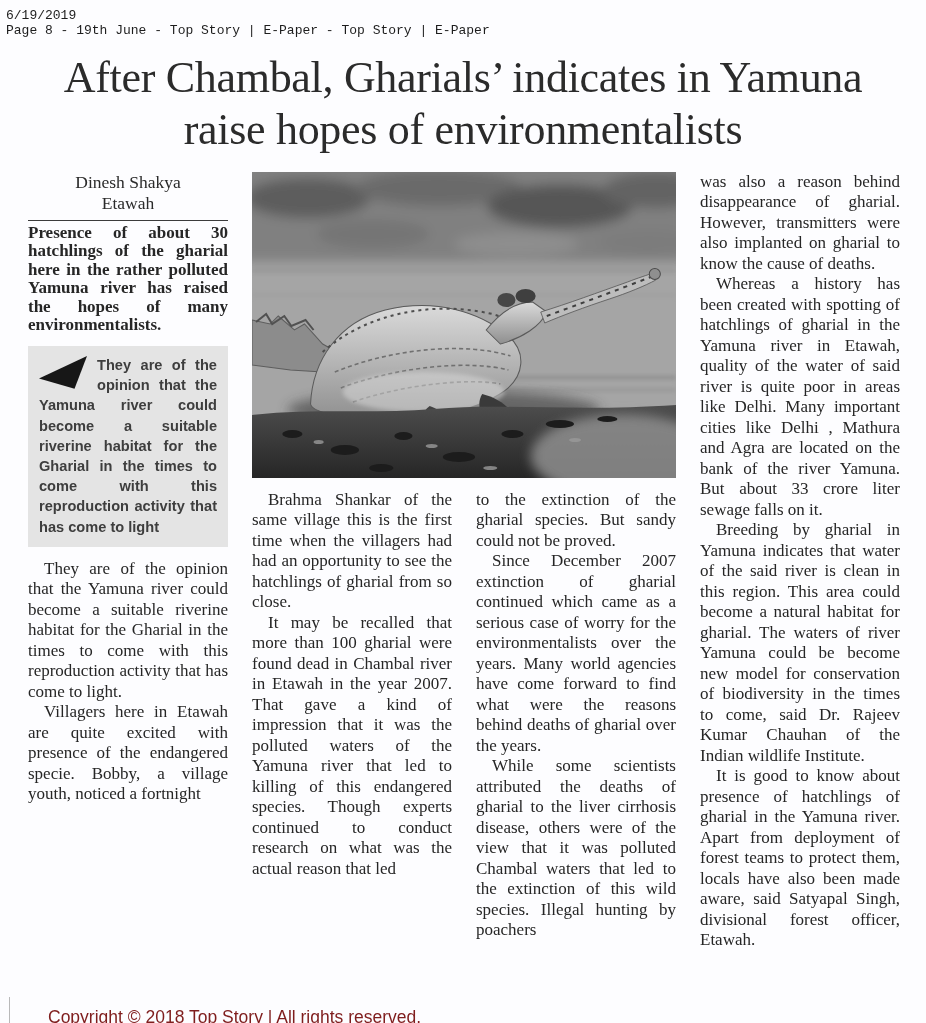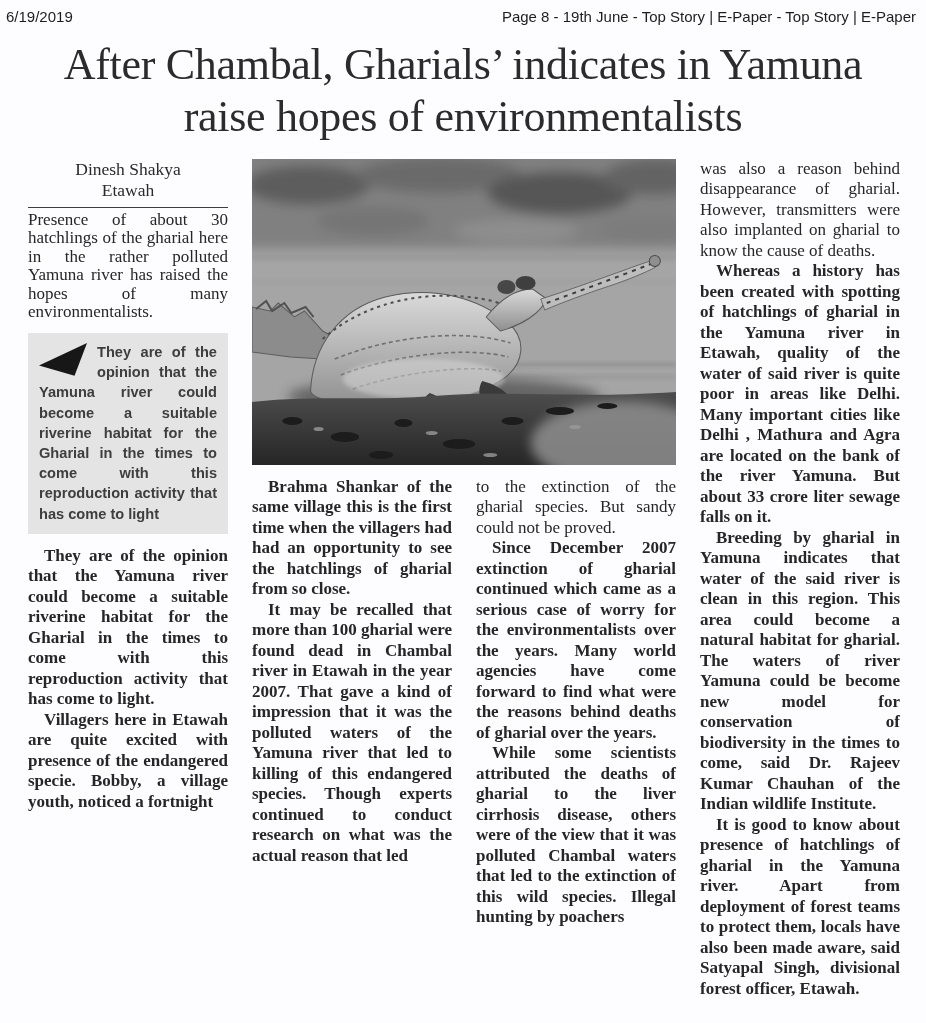--- a/index.html
+++ b/index.html
@@ -1,48 +1,48 @@
 <!DOCTYPE html>
 <html><head>
 <meta charset="utf-8">
 <style>
   * { margin:0; padding:0; box-sizing:border-box; }
   html,body { width:926px; height:1023px; background:#fdfdff; overflow:hidden; }
   body { font-family:"Liberation Serif", serif; color:#262626; }
 
   
   .print-header { display:flex; justify-content:space-between; align-items:flex-start;
-    padding:8px 10px 0 6px; font-family:Liberation Sans, sans-serif; font-size:15px; color:#1d1d1d; }
+    padding:8px 10px 0 6px; font-family:Liberation Mono, monospace; font-size:13px; color:#1d1d1d;flex-direction:column; }
 
   
   .headline { font-family:"Liberation Serif", serif; font-weight:500; font-size:44px;
     line-height:1.18; color:#2b2b2b; text-align:center; margin:14px 24px 16px 24px; letter-spacing:-0.3px; }
 
   
   .article-grid { margin:0 26px 0 28px; display:grid; grid-template-columns:repeat(4,1fr);
     grid-template-rows:318px auto; column-gap:24px; }
   .col-1 { grid-column:1; grid-row:1 / span 2; }
   .photo { grid-column:2 / span 2; grid-row:1; height:306px; margin-bottom:12px; overflow:hidden; }
   .photo svg { display:block; width:100%; height:100%; }
   .col-2 { grid-column:2; grid-row:2; }
   .col-3 { grid-column:3; grid-row:2; }
   .col-4 { grid-column:4; grid-row:1 / span 2; }
 
   .byline { text-align:center; font-size:17.5px; line-height:1.22; color:#2a2a2a;
     padding-bottom:5px; border-bottom:1.6px solid #3c3c3c; margin-bottom:3px; }
-  .lead { font-size:17px; line-height:18.6px; text-align:justify; margin-bottom:11px; }
+  .lead { font-size:17px; line-height:18.6px; text-align:justify; margin-bottom:11px;font-weight:bold; }
 
   .pull-quote { background:#e4e4e4; padding:9px 11px 10px 11px;
     font-family:"Liberation Sans", sans-serif; font-weight:bold; font-size:14.6px;
     line-height:20.2px; color:#3e3e3e; text-align:justify; margin-bottom:12px; }
   .pq-triangle { float:left; width:48px; height:34px; margin:1px 10px 4px 0;
     background:#171717; clip-path:polygon(0 66%, 100% 0, 74% 96%); }
 
   .body-p { font-size:17px; line-height:20.5px; text-align:justify; }
-  .body-p.indent { text-indent:16px;font-weight:bold; }
+  .body-p.indent { text-indent:16px; }
 
   
   .footer { margin-top:46px; }
   .copyright-row { margin-left:9px; border-left:1px solid #b9b9b9; padding:10px 0 8px 38px;
     font-family:"Liberation Sans", sans-serif; font-size:17.5px; color:#7f1d1d; }
 </style>
 </head>
 <body>
 
 <header class="print-header">

